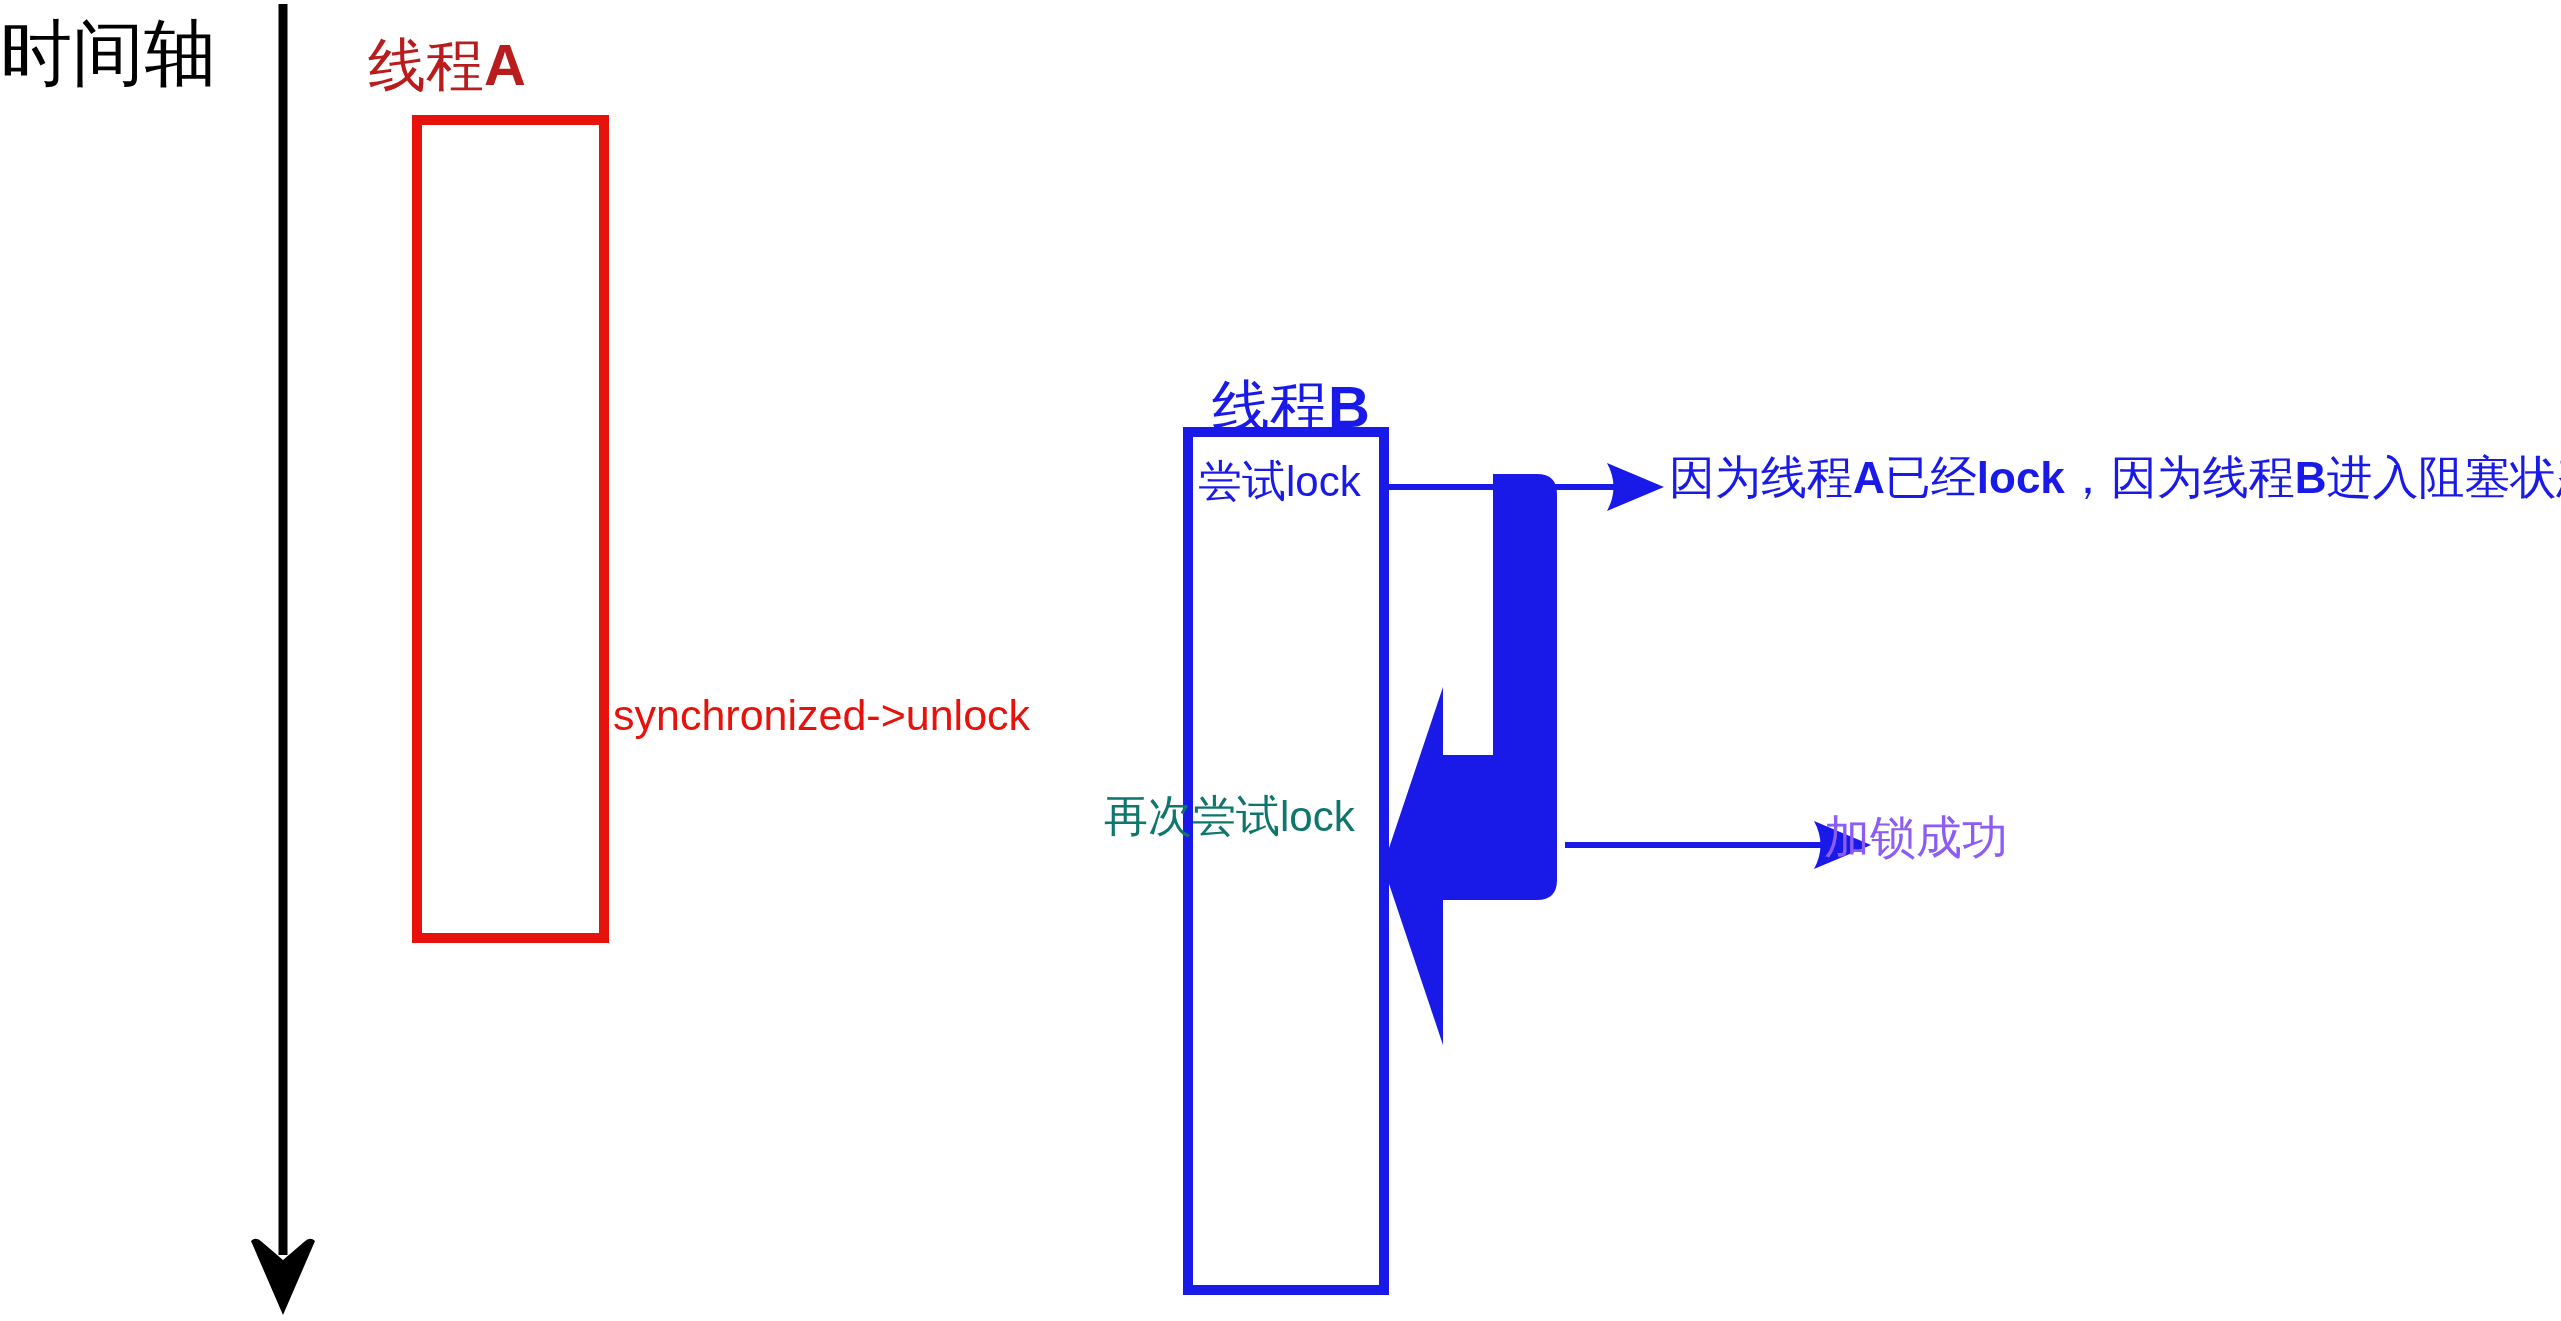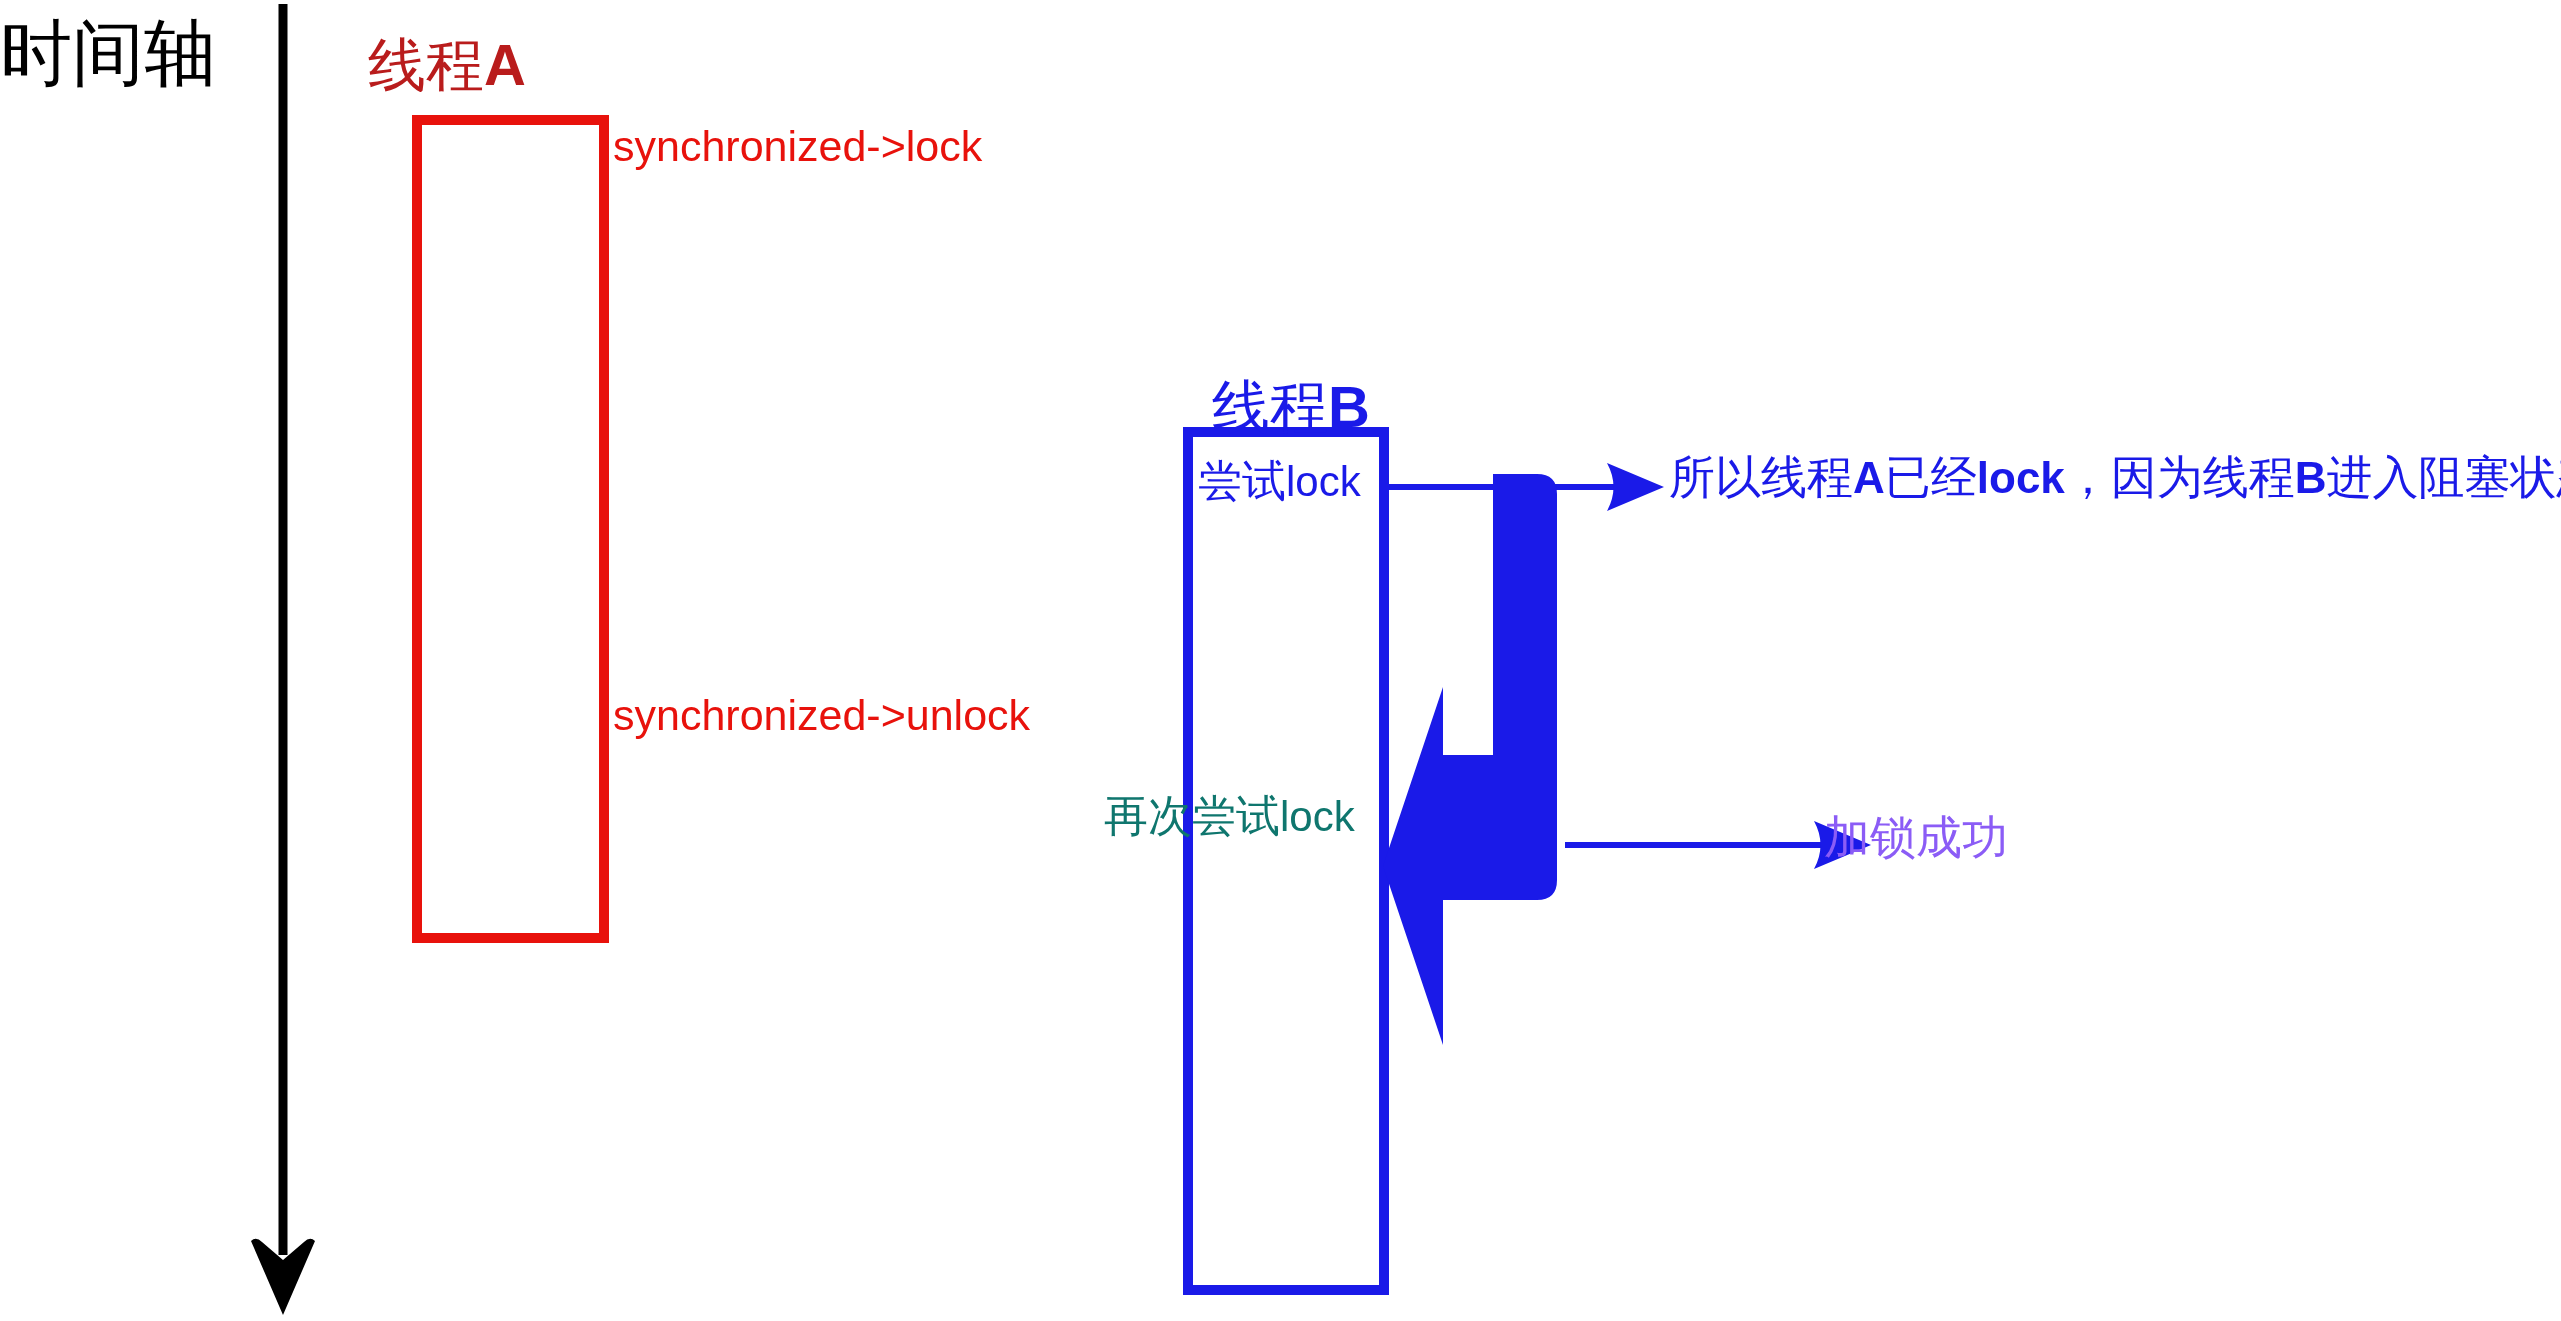--- a/index.html
+++ b/index.html
@@ -172,27 +172,26 @@
                L 1493 755
                Z" fill="#1a1ae8"></path>
     </g>
 
   </svg>
 
   <div class="txt" id="timeline-label">时间轴</div>
 
   <div class="txt" id="thread-a-label"><span>线程</span><span class="latin">A</span></div>
 
-  <div class="txt" id="sync-lock-label">synchronized-&gt;lock</div>
 
   <div class="txt" id="sync-unlock-label">synchronized-&gt;unlock</div>
 
   <div class="txt" id="thread-b-label"><span>线程</span><span class="latin">B</span></div>
 
   <div class="txt" id="try-lock-label"><span>尝试</span><span class="latin">lock</span></div>
 
   <div class="txt" id="retry-lock-label"><span>再次尝试</span><span class="latin">lock</span></div>
 
-  <div class="txt" id="blocked-note"><span>所以线程</span><span class="latin">A</span><span>已经</span><span class="latin">lock</span><span>，因为线程</span><span class="latin">B</span><span>进入阻塞状态</span></div>
+  <div class="txt" id="blocked-note"><span>因为线程</span><span class="latin">A</span><span>已经</span><span class="latin">lock</span><span>，因为线程</span><span class="latin">B</span><span>进入阻塞状态</span></div>
 
   <div class="txt" id="lock-success-note">加锁成功</div>
 
 </div>
 
 </body></html>

